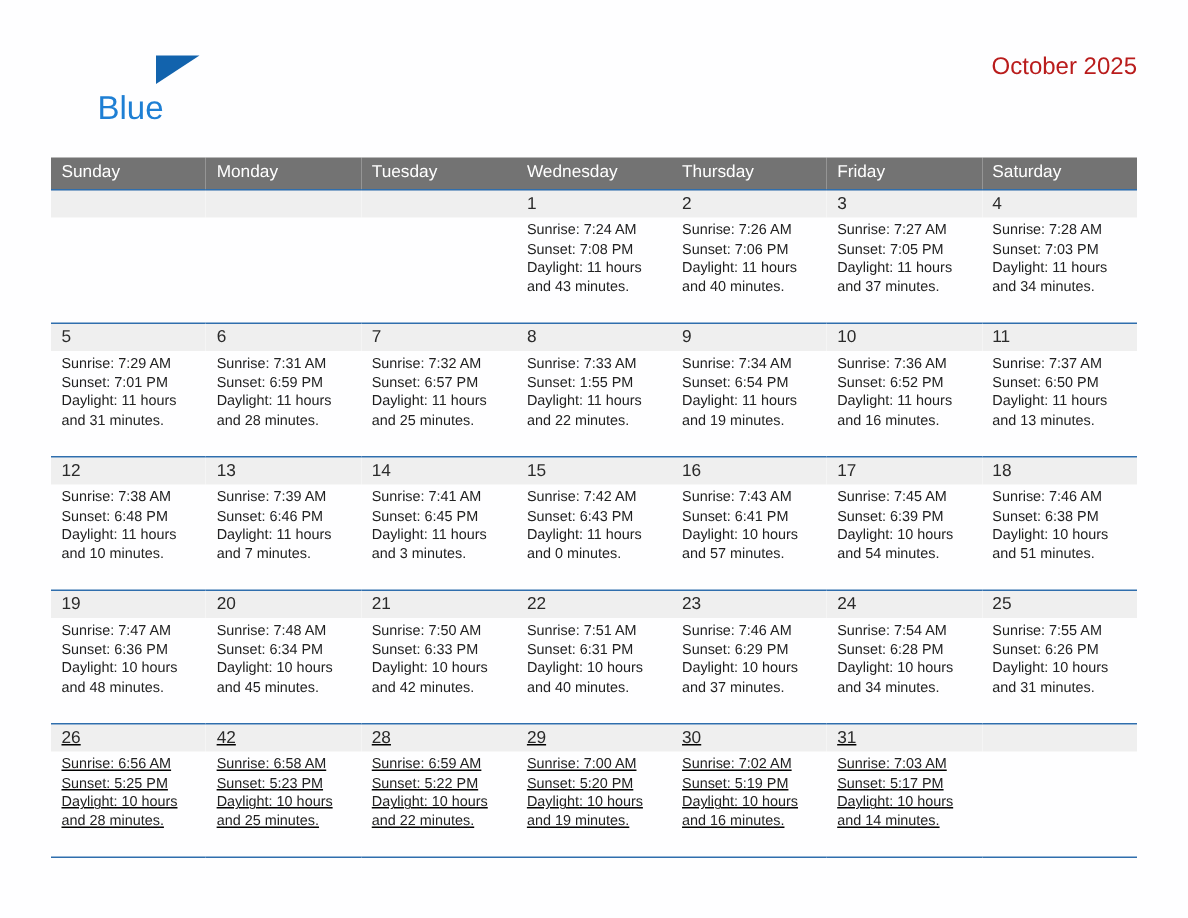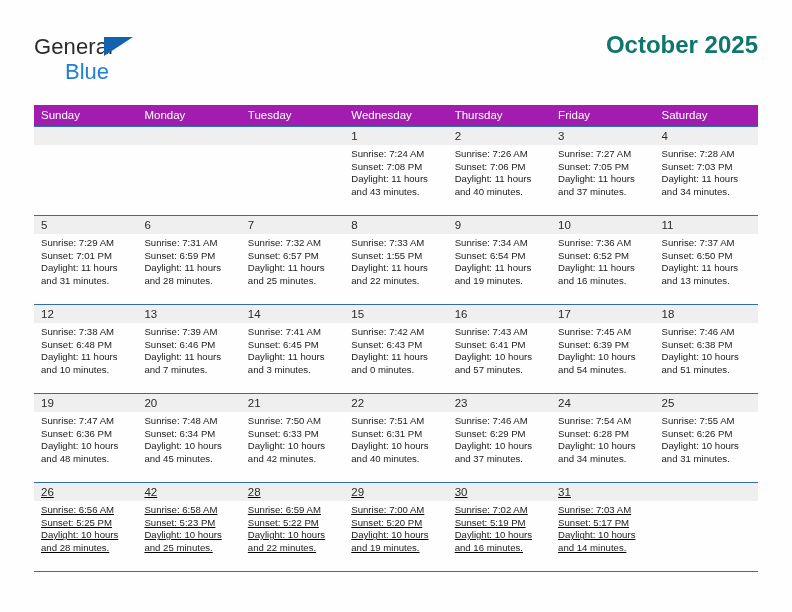--- a/index.html
+++ b/index.html
@@ -50,45 +50,45 @@
     color: #1e7fd4;
     font-family: "Liberation Sans", sans-serif;
   }
 
   .title-block {
     position: absolute;
     right: 0; top: 0;
     text-align: right;
   }
   .cal-title {
-    font-size: 24px;
-    color: #0f766e;
+    font-size: 16px;
+    color: #b91c1c;
     line-height: 30px;
-    font-weight: bold;
+    font-weight: normal;
     margin: 0;
     white-space: nowrap;
   }
   .cal-subtitle {
     font-size: 13.5px;
     color: #262626;
     line-height: 22px;
     margin: 0;
     white-space: nowrap;
   }
 
   
   .calendar {
     position: absolute;
     left: 34px; top: 105px;
     width: 724px;
     border-collapse: collapse;
     table-layout: fixed;
   }
   .calendar th {
-    background: #a21caf;
+    background: #737373;
     color: #ffffff;
     font-size: 11.5px;
     font-weight: normal;
     text-align: left;
     padding: 5px 0 5px 7px;
     height: 21px;
     line-height: 11px;
   }
   .calendar td {
     vertical-align: top;
@@ -120,21 +120,20 @@
   .cell-empty .daynum-band { color: transparent; }
 </style>
 </head>
 <body>
 
 <div id="page">
 
   <div class="header">
 
     <div class="logo">
-      <span class="logo-general">General</span>
       <span class="logo-tri"></span>
       <span class="logo-blue">Blue</span>
     </div>
 
     <div class="title-block">
       <h1 class="cal-title">October 2025</h1>
     </div>
 
   </div>
 

